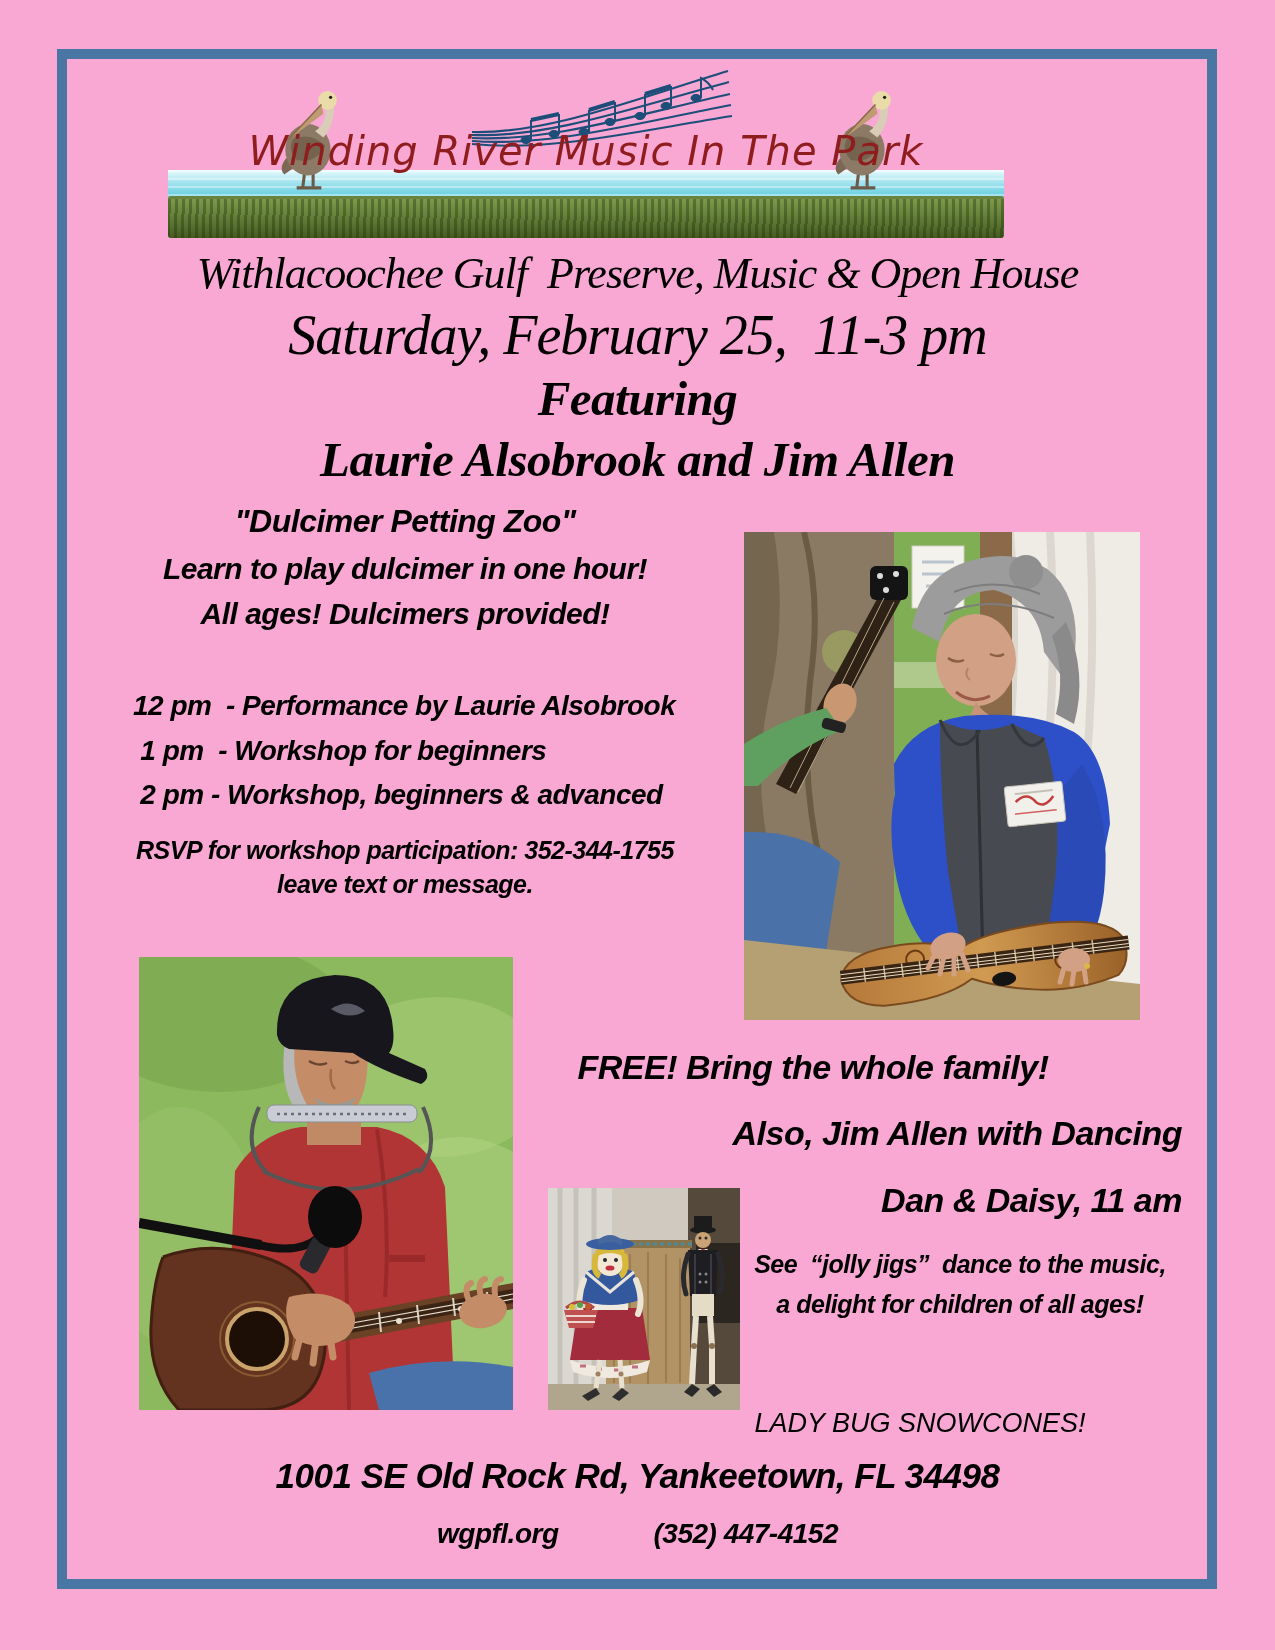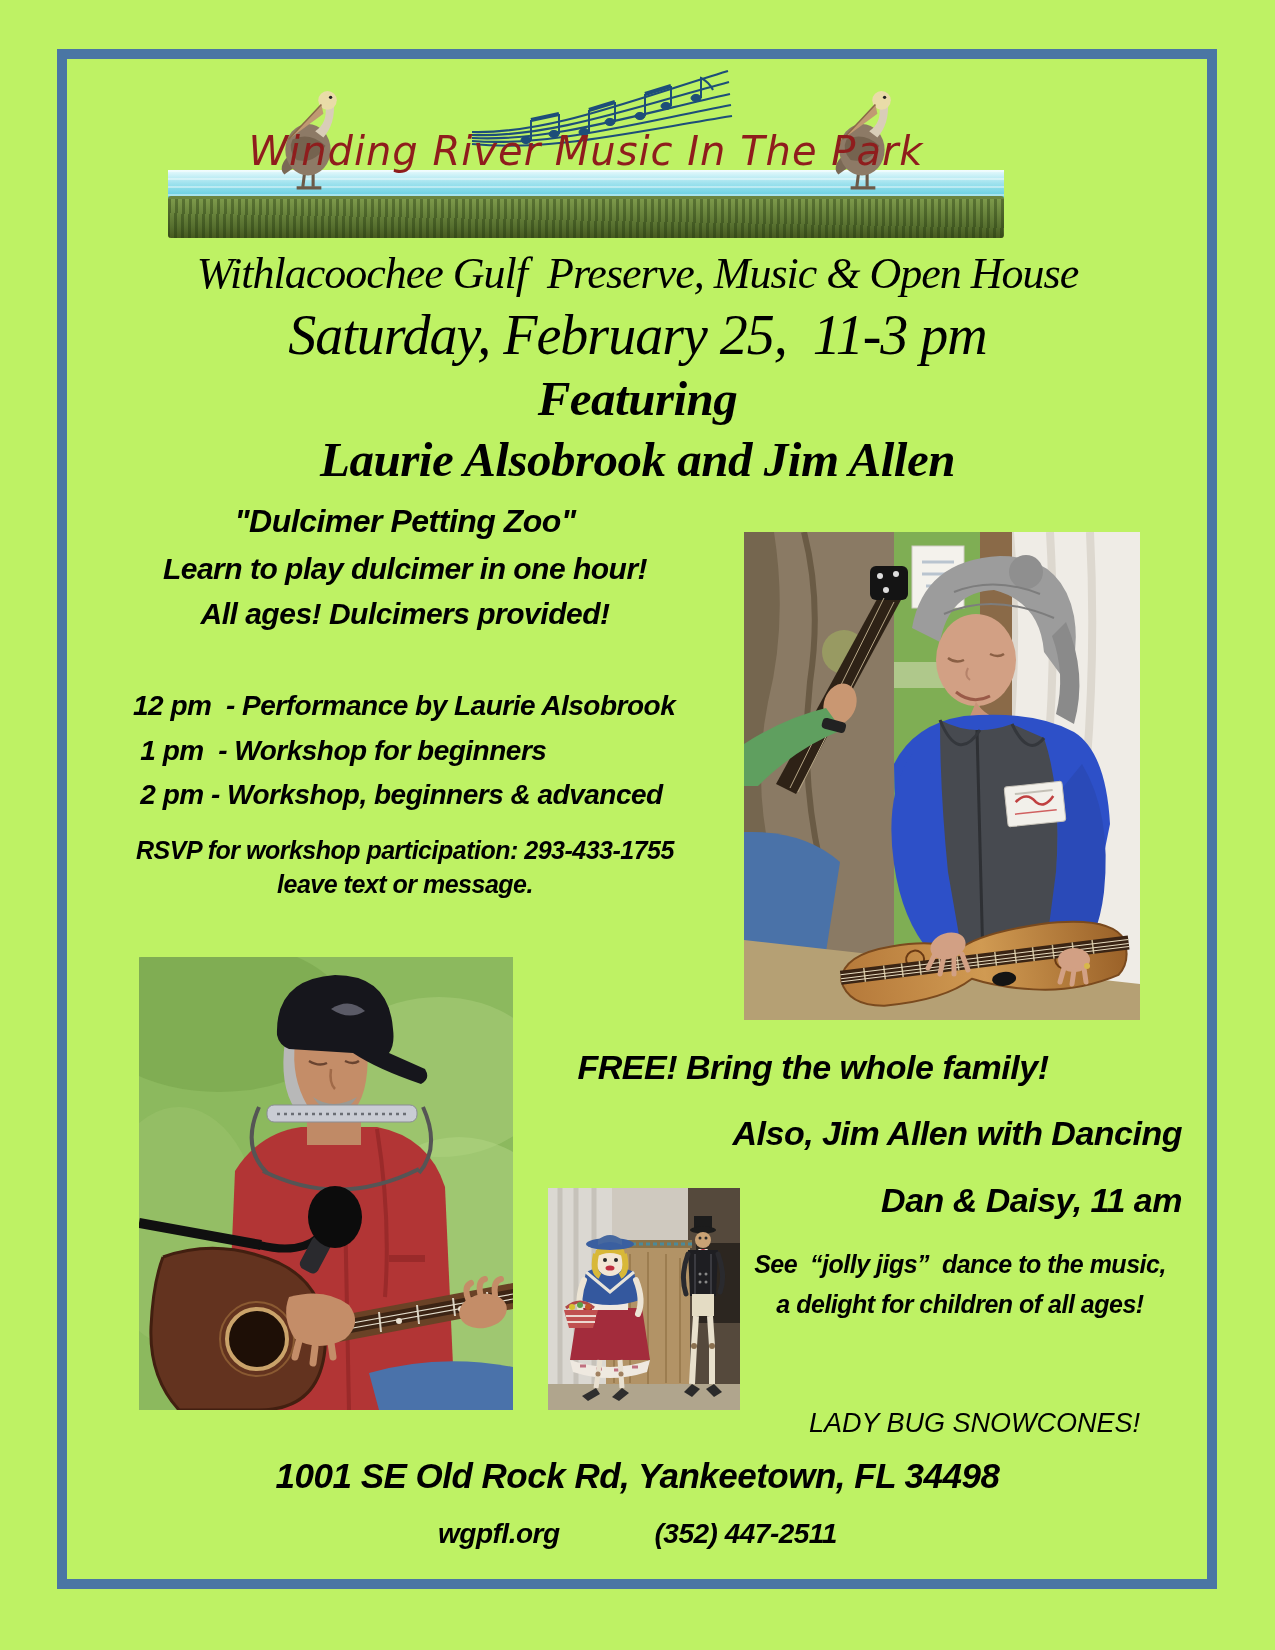--- a/index.html
+++ b/index.html
@@ -1,26 +1,26 @@
 <!DOCTYPE html>
 <html><head>
 <meta charset="utf-8">
 <style>
   * { margin:0; padding:0; box-sizing:border-box; }
   html,body { background:#ffffff; }
   body { font-family:"Liberation Sans", sans-serif; color:#000; }
-  .page { position:relative; width:1275px; height:1650px; background:#bef264; overflow:hidden; margin:0 auto; }
+  .page { position:relative; width:1275px; height:1650px; background:#f9a8d4; overflow:hidden; margin:0 auto; }
   .frame { position:absolute; left:57px; top:49px; width:1160px; height:1540px; border:10px solid #4a76a4; }
   .abs { position:absolute; }
   .txt { white-space:pre-wrap; }
   .center { text-align:center; }
   .serif-i { font-family:"Liberation Serif", serif; font-style:italic; letter-spacing:-1px; }
   .serif-bi { font-family:"Liberation Serif", serif; font-style:italic; font-weight:700; letter-spacing:-0.5px; }
   .sans-bi { font-family:"Liberation Sans", sans-serif; font-weight:700; font-style:italic; letter-spacing:-0.5px; }
-  .sans-i { font-family:"Liberation Sans", sans-serif; font-style:italic;text-align:right; }
+  .sans-i { font-family:"Liberation Sans", sans-serif; font-style:italic; }
 
   
   .banner { position:absolute; left:168px; top:66px; width:836px; height:172px; }
   .banner .water { position:absolute; left:0; top:104px; width:100%; height:44px;
     background-image: repeating-linear-gradient(180deg, rgba(255,255,255,.4) 0 2px, rgba(255,255,255,0) 2px 8px),
       linear-gradient(180deg,#eafbfd 0%, #9fe2ee 30%, #49c5da 75%, #66d0e0 100%); }
   .banner .grass { position:absolute; left:0; top:130px; width:100%; height:42px;
     background-image: repeating-linear-gradient(92deg, rgba(30,50,12,.38) 0 3px, rgba(0,0,0,0) 3px 7px),
       linear-gradient(180deg,#7d9a4b 0%, #57702f 70%, #46591f 100%);
     border-top:3px solid #6a8440; border-radius:3px; }
@@ -133,21 +133,21 @@
   <div class="abs center serif-bi txt performers">Laurie Alsobrook and Jim Allen</div>
 
   <div class="abs center sans-bi txt zoo-title">"Dulcimer Petting Zoo"</div>
   <div class="abs center sans-bi txt zoo-line1">Learn to play dulcimer in one hour!</div>
   <div class="abs center sans-bi txt zoo-line2">All ages! Dulcimers provided!</div>
 
   <div class="abs sans-bi txt sched" style="top:690px;font-style:italic;">12 pm  - Performance by Laurie Alsobrook</div>
   <div class="abs sans-bi txt sched" style="top:735px;"> 1 pm  - Workshop for beginners</div>
   <div class="abs sans-bi txt sched" style="top:779px;"> 2 pm - Workshop, beginners &amp; advanced</div>
 
-  <div class="abs center sans-bi txt rsvp1">RSVP for workshop participation: 293-433-1755</div>
+  <div class="abs center sans-bi txt rsvp1">RSVP for workshop participation: 352-344-1755</div>
   <div class="abs center sans-bi txt rsvp2">leave text or message.</div>
 
   <div class="photo" style="left:744px; top:532px; width:396px; height:488px;">
     <svg viewBox="0 0 396 488" width="396" height="488">
       <defs>
         <linearGradient id="dulc" x1="0" y1="0" x2="1" y2="0">
           <stop offset="0" stop-color="#b5793a"></stop>
             <stop offset="0.5" stop-color="#d09a52"></stop>
             <stop offset="1" stop-color="#9a6128"></stop>
         </linearGradient>
@@ -327,15 +327,15 @@
   <div class="abs center sans-bi txt free">FREE! Bring the whole family!</div>
   <div class="abs sans-bi txt also1">Also, Jim Allen with Dancing</div>
   <div class="abs sans-bi txt also2">Dan &amp; Daisy, 11 am</div>
   <div class="abs center sans-bi txt jigs1">See  “jolly jigs”  dance to the music,</div>
   <div class="abs center sans-bi txt jigs2">a delight for children of all ages!</div>
   <div class="abs center sans-i txt snow">LADY BUG SNOWCONES!</div>
 
   <div class="abs center sans-bi txt address">1001 SE Old Rock Rd, Yankeetown, FL 34498</div>
   <div class="abs footer-line">
     <span class="sans-bi txt">wgpfl.org</span>
-    <span class="sans-bi txt">(352) 447-2511</span>
+    <span class="sans-bi txt">(352) 447-4152</span>
   </div>
 </div>
 
 </body></html>

